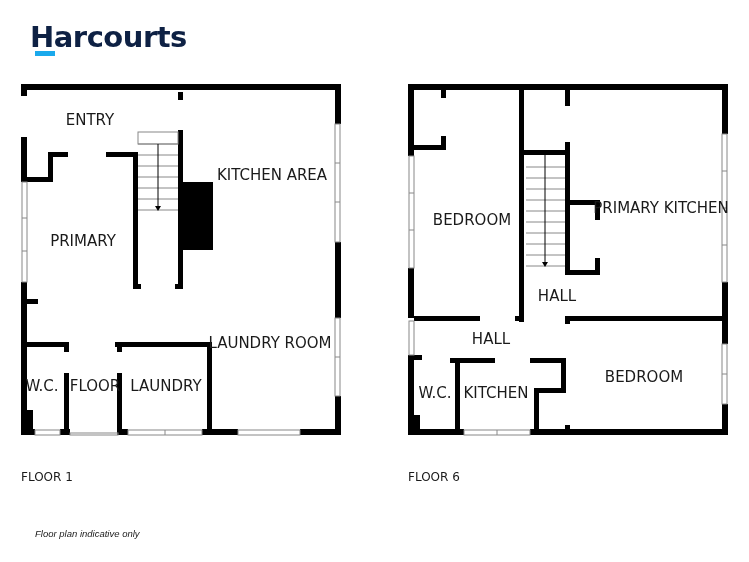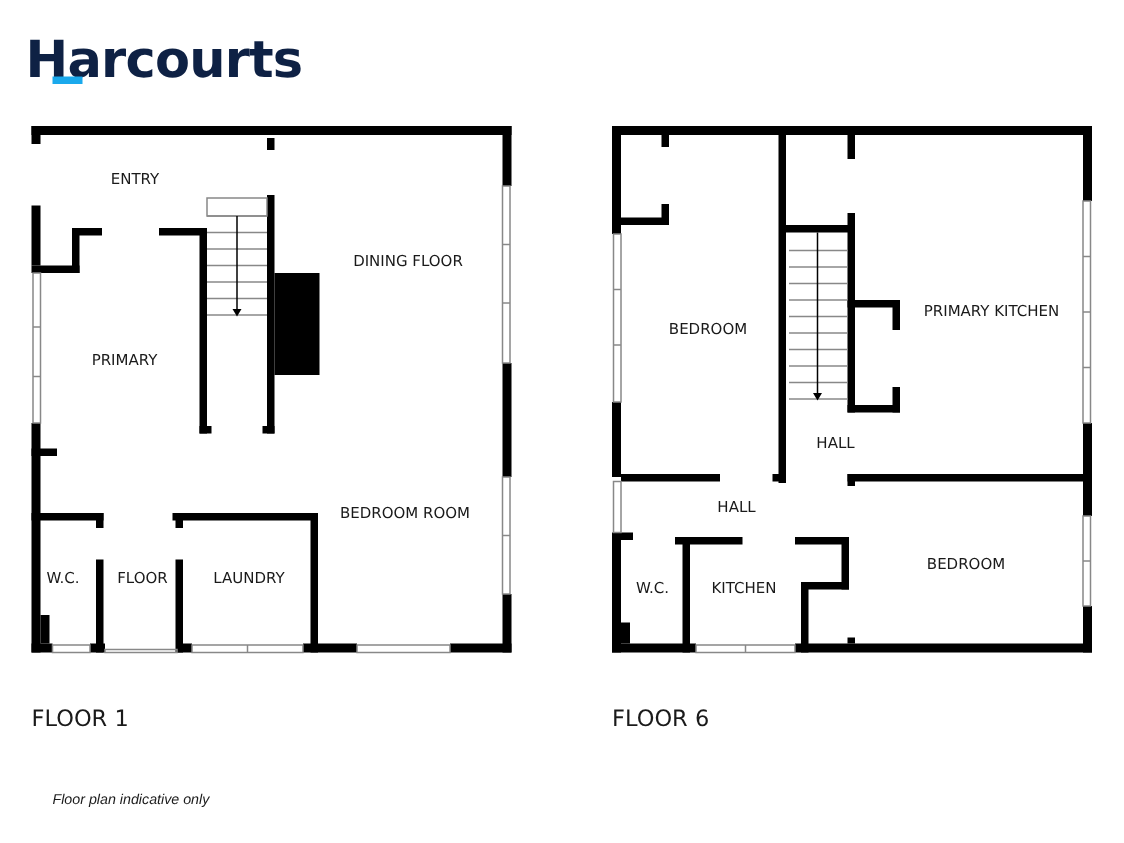--- a/index.html
+++ b/index.html
@@ -1,21 +1,21 @@
 <!DOCTYPE html>
 <html><head>
 <meta charset="utf-8">
 <style>
   html,body{margin:0;padding:0;background:#fff;}
   body{width:749px;height:562px;position:relative;overflow:hidden;font-family:"DejaVu Sans","Liberation Sans",sans-serif;}
-  .logo{position:absolute;left:17px;top:20px;font-family:"DejaVu Sans",sans-serif;font-weight:bold;font-size:34px;color:#0e2144;letter-spacing:-0.5px;}
+  .logo{position:absolute;left:30px;top:20px;font-family:"DejaVu Sans",sans-serif;font-weight:bold;font-size:29px;color:#0e2144;letter-spacing:-0.5px;}
   .logo-bar{position:absolute;left:35px;top:51px;width:20px;height:5px;background:#1aa9ec;}
   svg.plan{position:absolute;left:0;top:0;}
-  .lbl{position:absolute;font-size:10px;color:#1a1a1a;white-space:nowrap;transform:translate(-50%,-50%);}
-  .floor-lbl{position:absolute;font-size:15px;color:#1a1a1a;}
+  .lbl{position:absolute;font-size:15px;color:#1a1a1a;white-space:nowrap;transform:translate(-50%,-50%);}
+  .floor-lbl{position:absolute;font-size:12px;color:#1a1a1a;}
   .note{position:absolute;left:35px;top:528px;font-family:"Liberation Sans",sans-serif;font-size:9.5px;color:#1a1a1a;font-style:italic;}
 </style>
 </head>
 <body>
 
 <div class="logo">Harcourts</div>
 <div class="logo-bar"></div>
 
 <svg class="plan" width="749" height="562">
   <g fill="#000">
@@ -145,22 +145,22 @@
     <line x1="545" y1="155" x2="545" y2="262" stroke="#000"></line>
   </g>
   <g fill="#000">
     <polygon points="155,206 161,206 158,211"></polygon>
     <polygon points="542,262 548,262 545,267"></polygon>
   </g>
 </svg>
 
 <div class="lbl" style="left:90px;top:120px">ENTRY</div>
 <div class="lbl" style="left:83px;top:241px">PRIMARY</div>
-<div class="lbl" style="left:272px;top:175px">DINING FLOOR</div>
-<div class="lbl" style="left:270px;top:343px">BEDROOM ROOM</div>
+<div class="lbl" style="left:272px;top:175px">KITCHEN AREA</div>
+<div class="lbl" style="left:270px;top:343px">LAUNDRY ROOM</div>
 <div class="lbl" style="left:42px;top:386px">W.C.</div>
 <div class="lbl" style="left:95px;top:386px">FLOOR</div>
 <div class="lbl" style="left:166px;top:386px">LAUNDRY</div>
 
 <div class="lbl" style="left:472px;top:220px">BEDROOM</div>
 <div class="lbl" style="left:661px;top:208px">PRIMARY KITCHEN</div>
 <div class="lbl" style="left:557px;top:296px">HALL</div>
 <div class="lbl" style="left:491px;top:339px">HALL</div>
 <div class="lbl" style="left:435px;top:393px">W.C.</div>
 <div class="lbl" style="left:496px;top:393px">KITCHEN</div>

